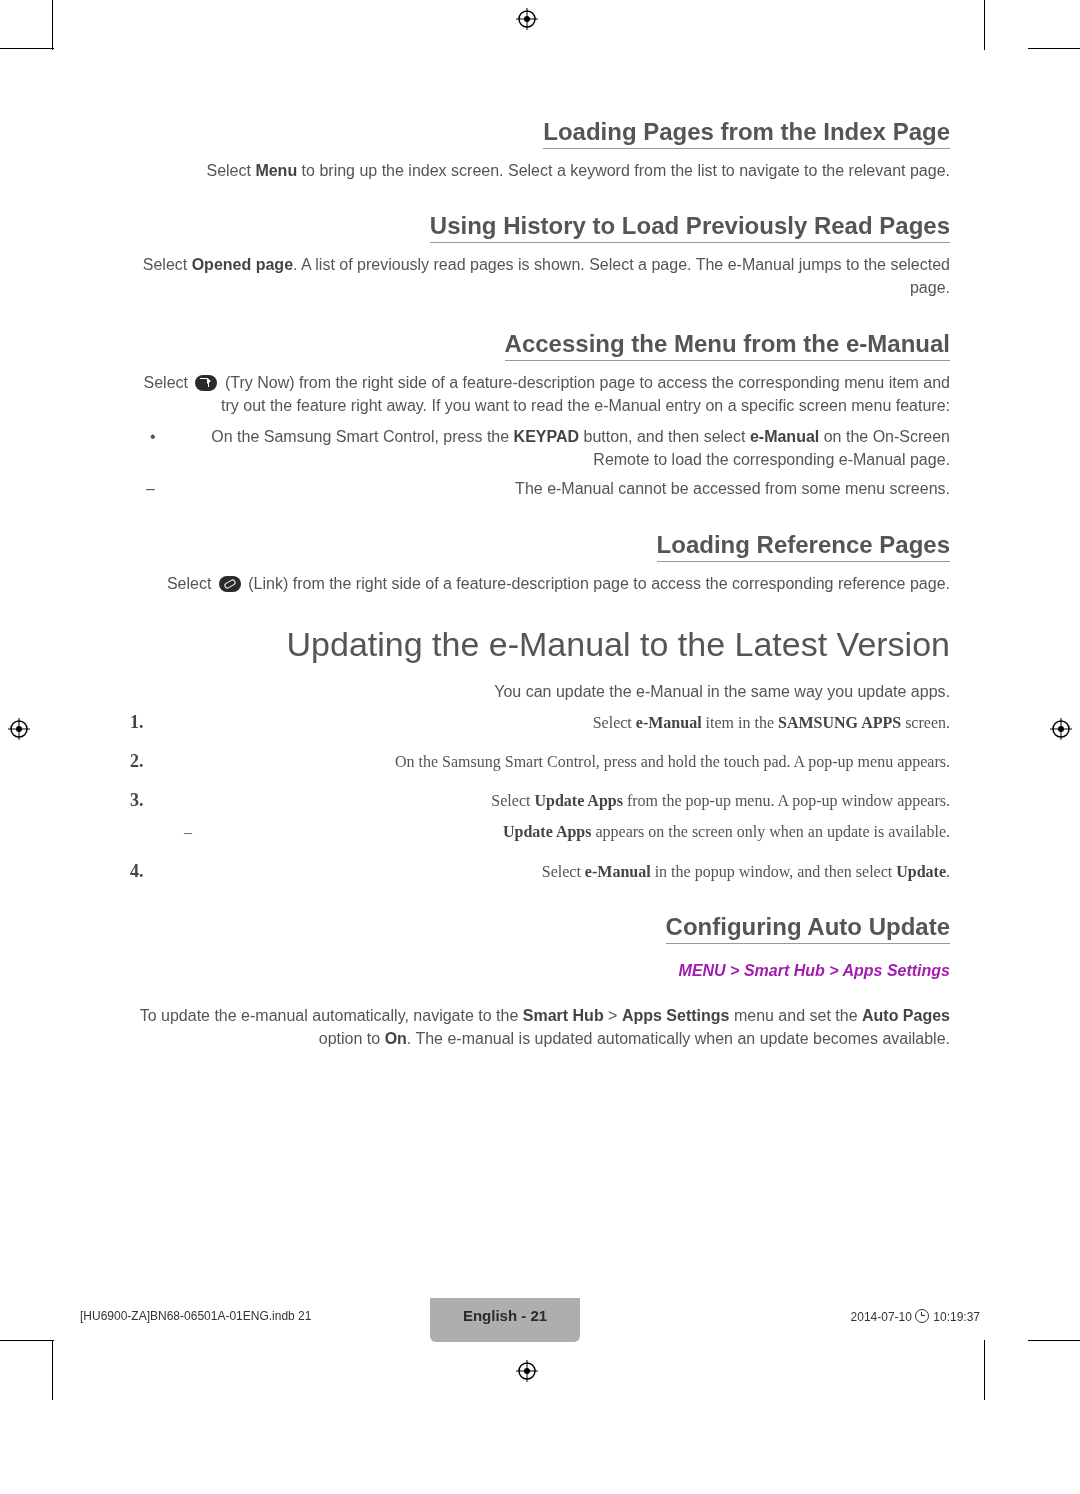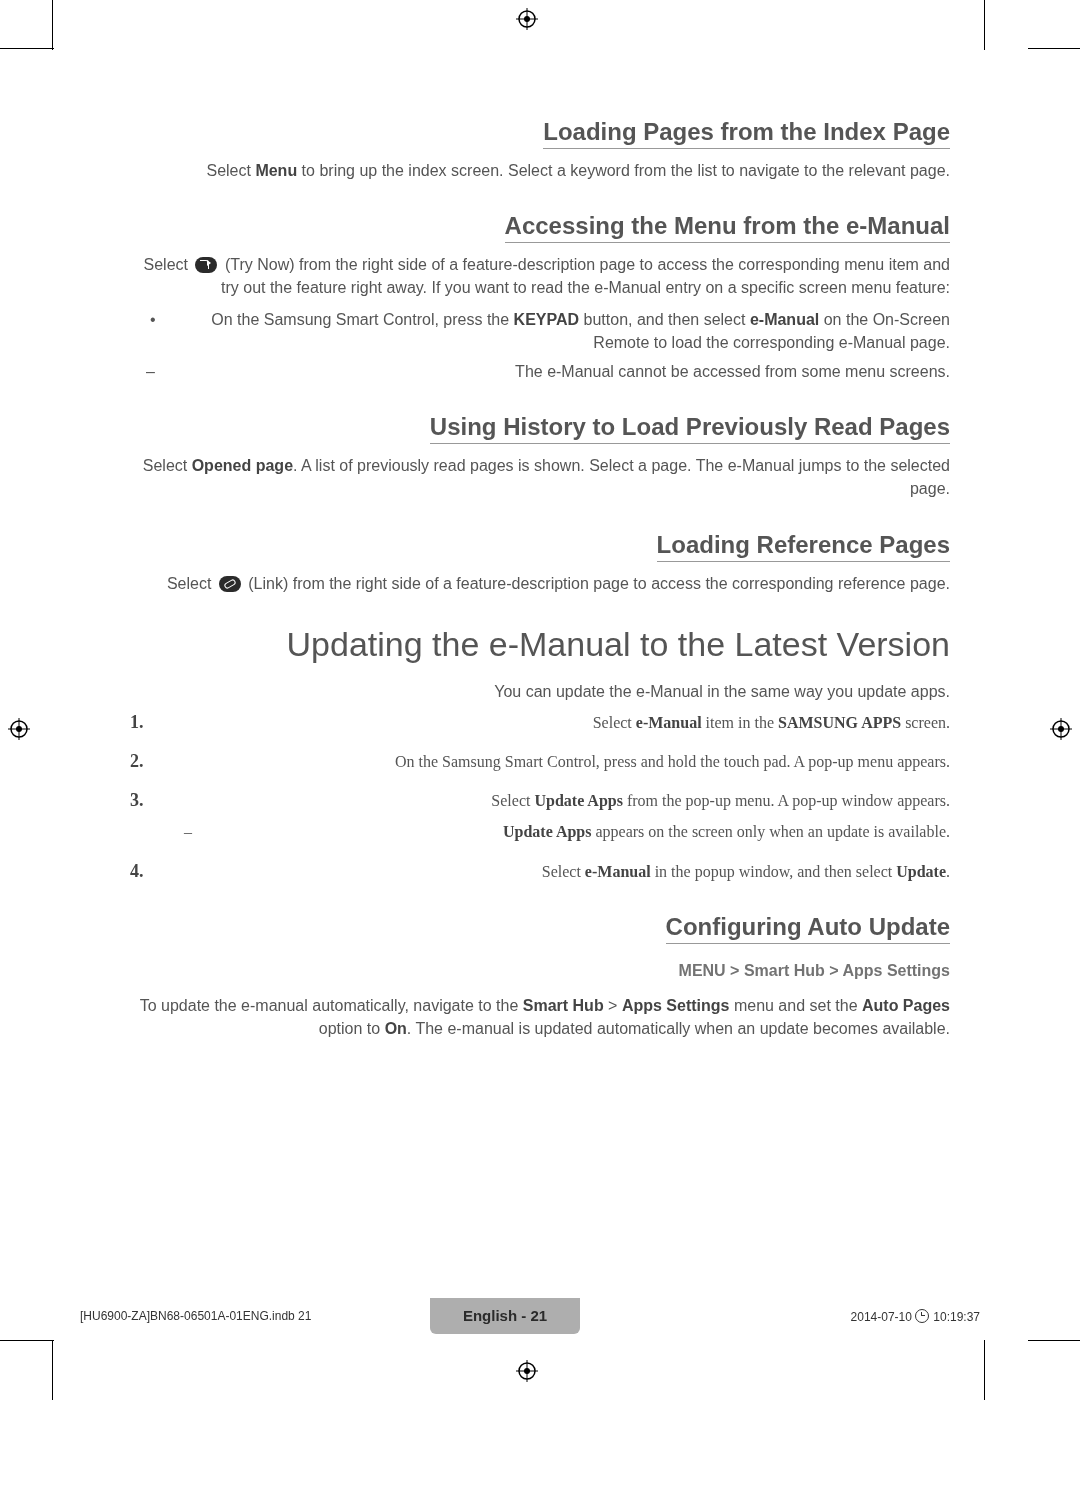--- a/index.html
+++ b/index.html
@@ -151,29 +151,30 @@
     position: absolute;
     left: 5px; top: 5px;
     width: 10px; height: 4px;
     border: 1.5px solid #fff;
     border-radius: 3px;
     transform: rotate(-30deg);
   }
   .menu-path {
     font-size: 16px;
     font-weight: 700;
-    color: #737373;
-    margin: 8px 0 14px 0;
+    color: #a21caf;
+    margin: 8px 0 24px 0;
+    font-style: italic;
   }
   .page-tab {
     position: absolute;
     left: 430px;
     top: 1298px;
     width: 150px;
-    height: 36px;
+    height: 44px;
     background: #aeaeae;
     border-radius: 0 0 6px 6px;
     text-align: center;
     line-height: 36px;
     font-weight: 700;
     font-size: 15px;
     color: #2b2b2b;
   }
   .footer-left, .footer-right {
     position: absolute;
@@ -245,37 +246,37 @@
 <div class="content">
 
   <div class="sec">
     <h2>Loading Pages from the Index Page</h2>
     <p class="para">
       <span>Select </span><span class="bold">Menu</span><span> to bring up the index screen. Select a keyword from the list to navigate to the relevant page.</span>
     </p>
   </div>
 
   <div class="sec">
+    <h2>Using History to Load Previously Read Pages</h2>
+    <p class="para">
+      <span>Select </span><span class="bold">Opened page</span><span>. A list of previously read pages is shown. Select a page. The e-Manual jumps to the selected page.</span>
+    </p>
+  </div>
+
+  <div class="sec">
     <h2>Accessing the Menu from the e-Manual</h2>
     <p class="para">
       <span>Select </span><span class="icon-oval try"></span><span> (Try Now) from the right side of a feature-description page to access the corresponding menu item and try out the feature right away. If you want to read the e-Manual entry on a specific screen menu feature:</span>
     </p>
     <ul class="bul">
       <li class="dot">
         <span>On the Samsung Smart Control, press the </span><span class="bold">KEYPAD</span><span> button, and then select </span><span class="bold">e-Manual</span><span> on the On-Screen Remote to load the corresponding e-Manual page.</span>
       </li>
       <li class="dash">The e-Manual cannot be accessed from some menu screens.</li>
     </ul>
-  </div>
-
-  <div class="sec">
-    <h2>Using History to Load Previously Read Pages</h2>
-    <p class="para">
-      <span>Select </span><span class="bold">Opened page</span><span>. A list of previously read pages is shown. Select a page. The e-Manual jumps to the selected page.</span>
-    </p>
   </div>
 
   <div class="sec">
     <h2>Loading Reference Pages</h2>
     <p class="para">
       <span>Select </span><span class="icon-oval link"></span><span> (Link) from the right side of a feature-description page to access the corresponding reference page.</span>
     </p>
   </div>
 
   <div class="sec">

